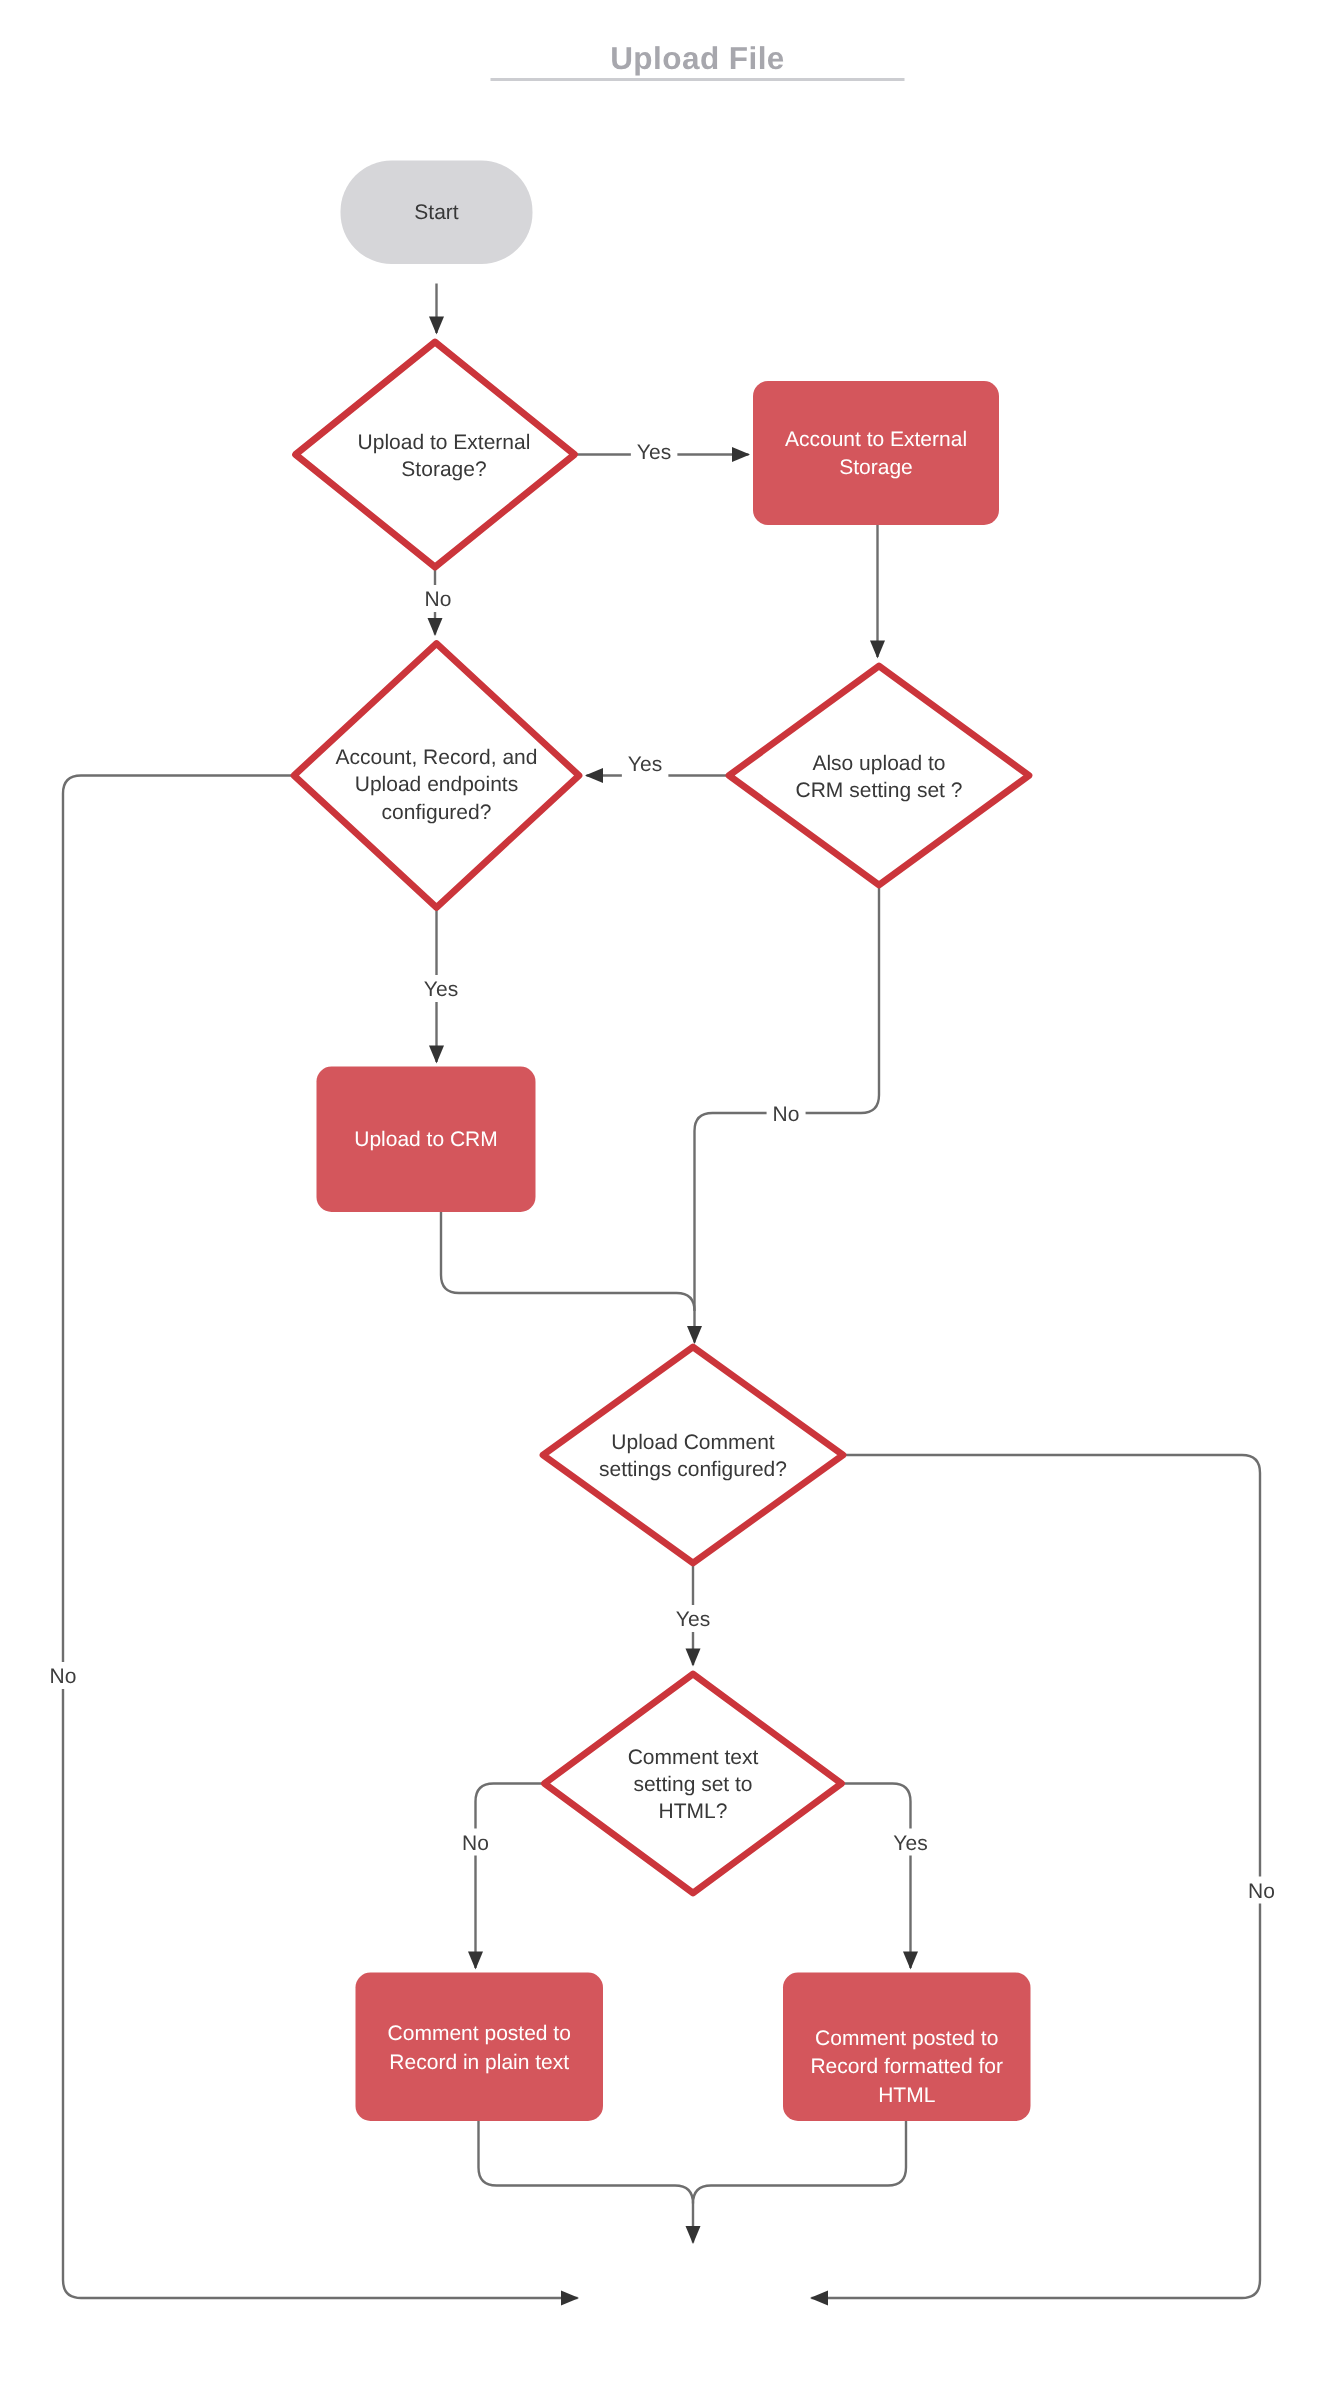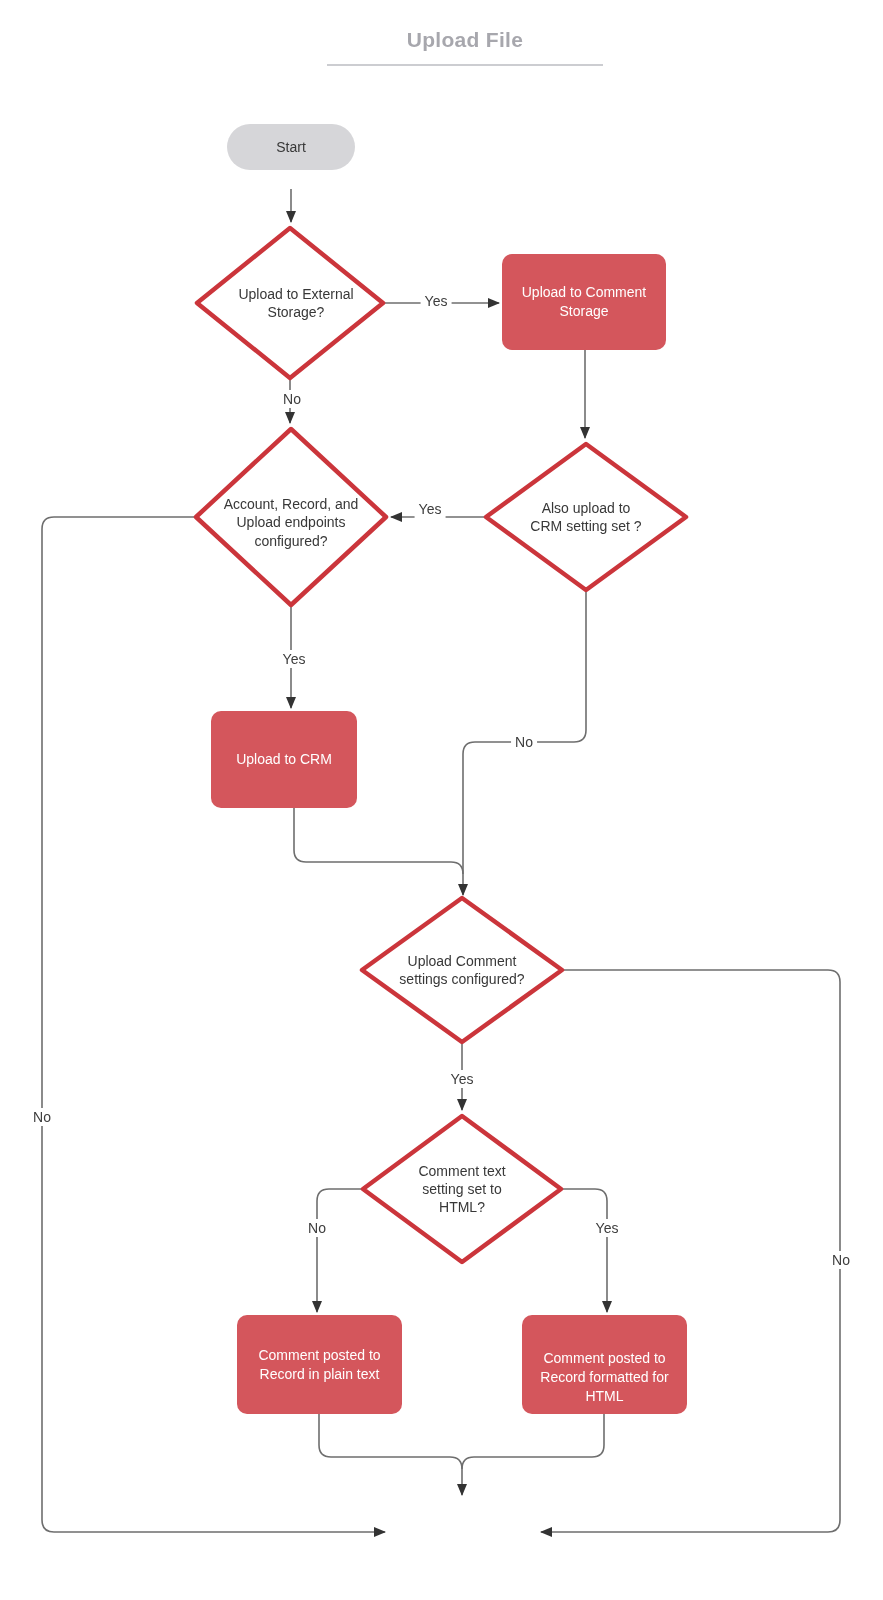--- a/index.html
+++ b/index.html
@@ -9,21 +9,21 @@
     --line:#6e6e6e; --arrow:#333333;
   }
   html,body{margin:0;padding:0;background:#fff;}
   .canvas{
     position:relative;width:883px;height:1600px;background:var(--page-bg);
     font-family:"Liberation Sans",sans-serif;overflow:hidden;
   }
   .title{
     position:absolute;left:327px;top:28px;width:276px;text-align:center;
     font-size:21px;font-weight:bold;letter-spacing:.3px;color:var(--title-text);
-    padding-bottom:12px;border-bottom:2px solid var(--title-rule);
+    border-bottom:2px solid var(--title-rule);
   }
   .conn-layer{position:absolute;left:0;top:0;width:883px;height:1600px;}
   .conn{fill:none;stroke:var(--line);stroke-width:1.6;}
   #ah path{fill:var(--arrow);}
   .node{
     position:absolute;display:flex;align-items:center;justify-content:center;
     text-align:center;color:var(--node-text);font-size:14px;line-height:1.3;
     box-sizing:border-box;
   }
   .terminal{background:var(--terminal-fill);border-radius:34px;}
@@ -32,21 +32,21 @@
     border-radius:10px;padding:8px;line-height:1.35;
   }
   .decision svg{position:absolute;left:0;top:0;width:100%;height:100%;}
   .decision svg path{fill:var(--decision-fill);stroke:var(--decision-stroke);stroke-width:4.5;stroke-linejoin:round;}
   .dlabel{position:relative;z-index:1;}
   .edge-label{
     position:absolute;transform:translate(-50%,-50%);background:var(--page-bg);
     padding:1px 4px;font-size:14px;color:#3d3d3d;white-space:nowrap;z-index:2;
   }
   
-  #n-start{left:227px;top:124px;width:128px;height:46px;}
+  #n-start{left:227px;top:107px;width:128px;height:69px;}
   #n-d-external{left:193px;top:224px;width:194px;height:158px;}
   #n-p-external{left:502px;top:254px;width:164px;height:96px;}
   #n-d-alsocrm{left:482px;top:440px;width:208px;height:154px;}
   #n-d-endpoints{left:192px;top:425px;width:198px;height:184px;}
   #n-p-crm{left:211px;top:711px;width:146px;height:97px;}
   #n-d-comment{left:358px;top:894px;width:208px;height:152px;}
   #n-d-html{left:359px;top:1112px;width:206px;height:154px;}
   #n-p-plain{left:237px;top:1315px;width:165px;height:99px;}
   #n-p-htmlbox{left:522px;top:1315px;width:165px;height:99px;align-items:flex-end;}
   #n-end{left:388px;top:1498px;width:150px;height:68px;}
@@ -103,21 +103,21 @@
   </div>
 
   <div class="node decision" id="n-d-external">
     <svg viewBox="0 0 194 158">
       <path d="M97 4 L190 79 L97 154 L4 79 Z"></path>
     </svg>
     <span class="dlabel">Upload to External Storage?</span>
   </div>
 
   <div class="node process" id="n-p-external">
-    <span>Upload to Comment Storage</span>
+    <span>Account to External Storage</span>
   </div>
 
   <div class="node decision" id="n-d-alsocrm">
     <svg viewBox="0 0 208 154">
       <path d="M104 4 L204 77 L104 150 L4 77 Z"></path>
     </svg>
     <span class="dlabel">Also upload to CRM setting set ?</span>
   </div>
 
   <div class="node decision" id="n-d-endpoints">

